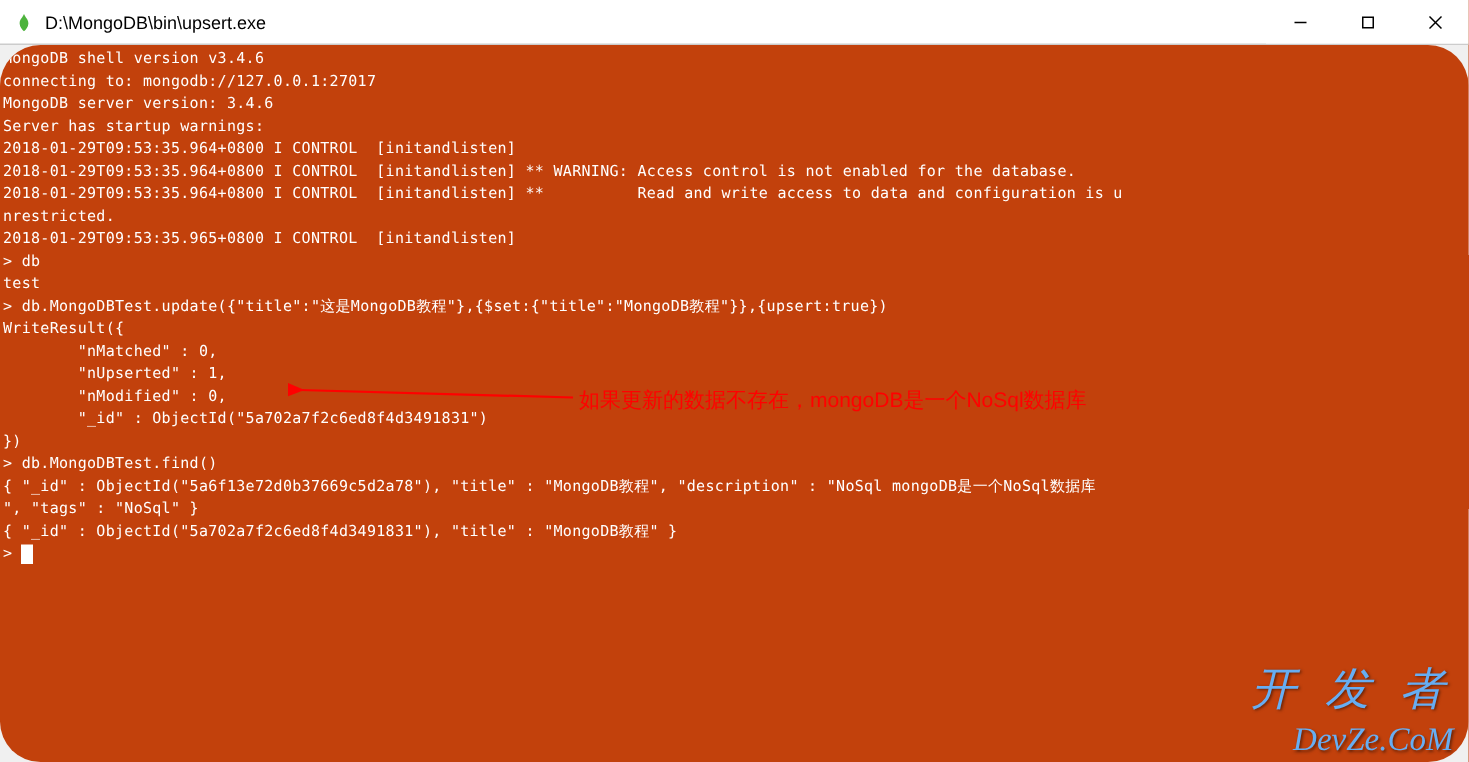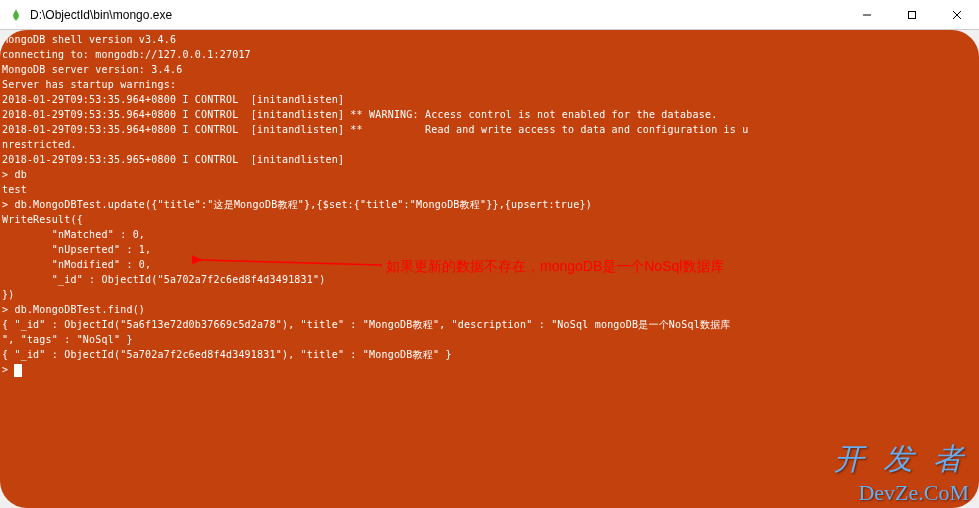--- a/index.html
+++ b/index.html
@@ -98,34 +98,35 @@
     letter-spacing: 6px;
     text-shadow: 1px 1px 2px rgba(0,0,0,0.5);
     text-align: right;
   }
   .watermark2 {
     position: absolute;
     right: 10px;
     bottom: 2px;
     font-family: "Georgia", serif;
     font-size: 22px;
+    font-style: italic;
     color: rgba(100, 180, 255, 0.95);
     text-shadow: 1px 1px 2px rgba(0,0,0,0.5);
   }
 </style>
 </head>
 <body>
 
 <div class="titlebar">
   <span class="mongo-icon">
     <svg width="14" height="14" viewBox="0 0 24 24">
         <path fill="#4db33d" d="M12 2c-1 4-5 6-5 11 0 4 3 7 5 9 2-2 5-5 5-9 0-5-4-7-5-11z"></path>
       </svg>
   </span>
-  <span class="title-text">D:\ObjectId\bin\mongo.exe</span>
+  <span class="title-text">D:\MongoDB\bin\upsert.exe</span>
   <div class="win-controls">
     <div class="win-btn">
       <svg width="10" height="10" viewBox="0 0 10 10">
           <line x1="1" y1="5" x2="9" y2="5" stroke="#000" stroke-width="1"></line>
         </svg>
     </div>
     <div class="win-btn">
       <svg width="10" height="10" viewBox="0 0 10 10">
           <rect x="1.5" y="1.5" width="7" height="7" fill="none" stroke="#000" stroke-width="1"></rect>
         </svg>

